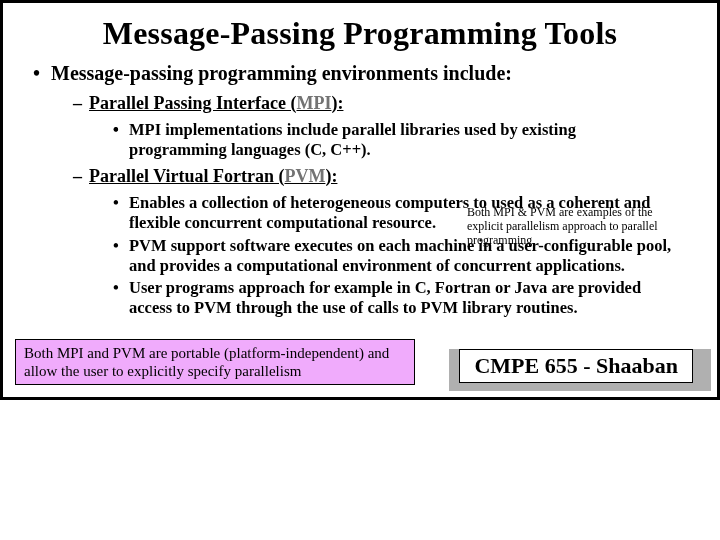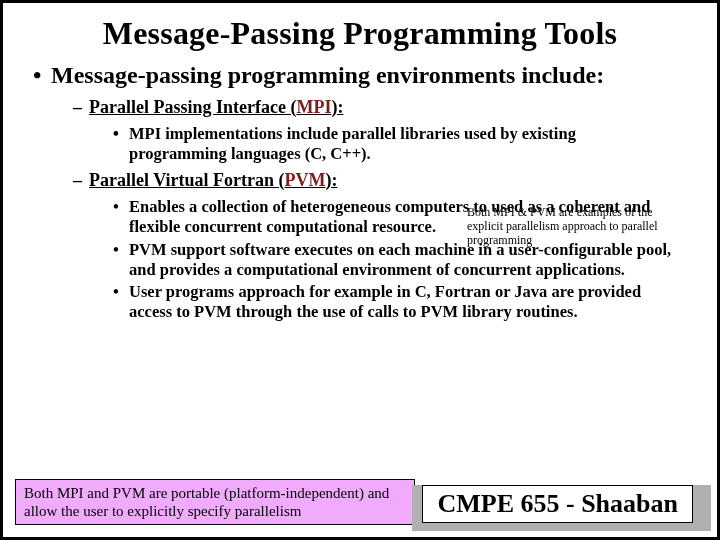--- a/index.html
+++ b/index.html
@@ -7,49 +7,49 @@
     width: 720px;
     height: 540px;
     background: #ffffff;
     font-family: "Times New Roman", Times, serif;
     color: #000000;
     position: relative;
     overflow: hidden;
   }
   .slide {
     width: 720px;
-    height: 540px;
+    height: 400px;
     border: 3px solid #000;
     position: relative;
     padding: 10px 24px 0 24px;
   }
   .title {
     font-size: 32px;
     font-weight: bold;
     text-align: center;
     margin-top: 2px;
     margin-bottom: 10px;
     letter-spacing: 0.2px;
   }
   .lvl1 {
-    font-size: 24px;
+    font-size: 20px;
     font-weight: bold;
     margin-left: 6px;
     margin-bottom: 8px;
   }
   .lvl1 .bullet { display:inline-block; width:18px; }
   .lvl2 {
     font-size: 18px;
     font-weight: bold;
     margin-left: 46px;
     margin-bottom: 6px;
   }
   .lvl2 .dash { display:inline-block; width:16px; }
   .underline { text-decoration: underline; }
-  .red { color: #7f1d1d; }
+  .red { color: #737373; }
   .lvl3 {
     font-size: 16.5px;
     font-weight: bold;
     margin-left: 86px;
     margin-right: 16px;
     line-height: 1.22;
     margin-bottom: 2px;
     position: relative;
     padding-left: 16px;
   }
@@ -77,21 +77,21 @@
     font-weight: normal;
     line-height: 1.2;
     background: #f0abfc;
     max-width: 400px;
   }
   .footer-box {
     position: absolute;
     right: 10px;
     bottom: 10px;
     padding: 4px 14px;
-    font-size: 26px;
+    font-size: 22px;
     font-weight: bold;
   }
   .footer-box .shadow {
     position: absolute;
     left: 4px;
     top: 4px;
     right: -4px;
     bottom: -4px;
     background: #b0b0b0;
     z-index: 0;

